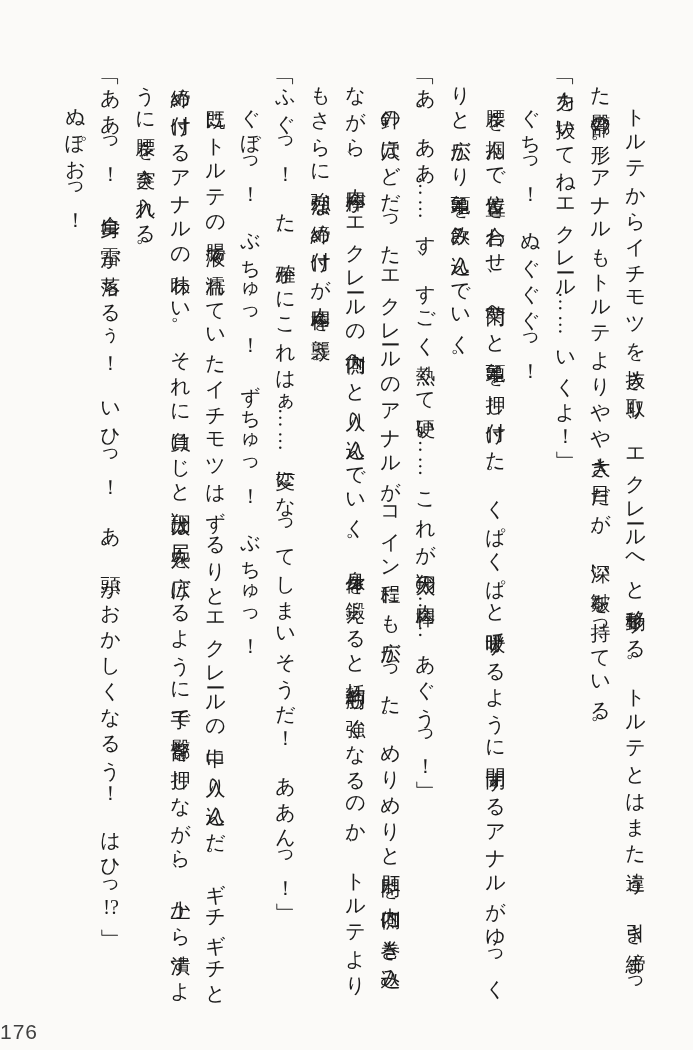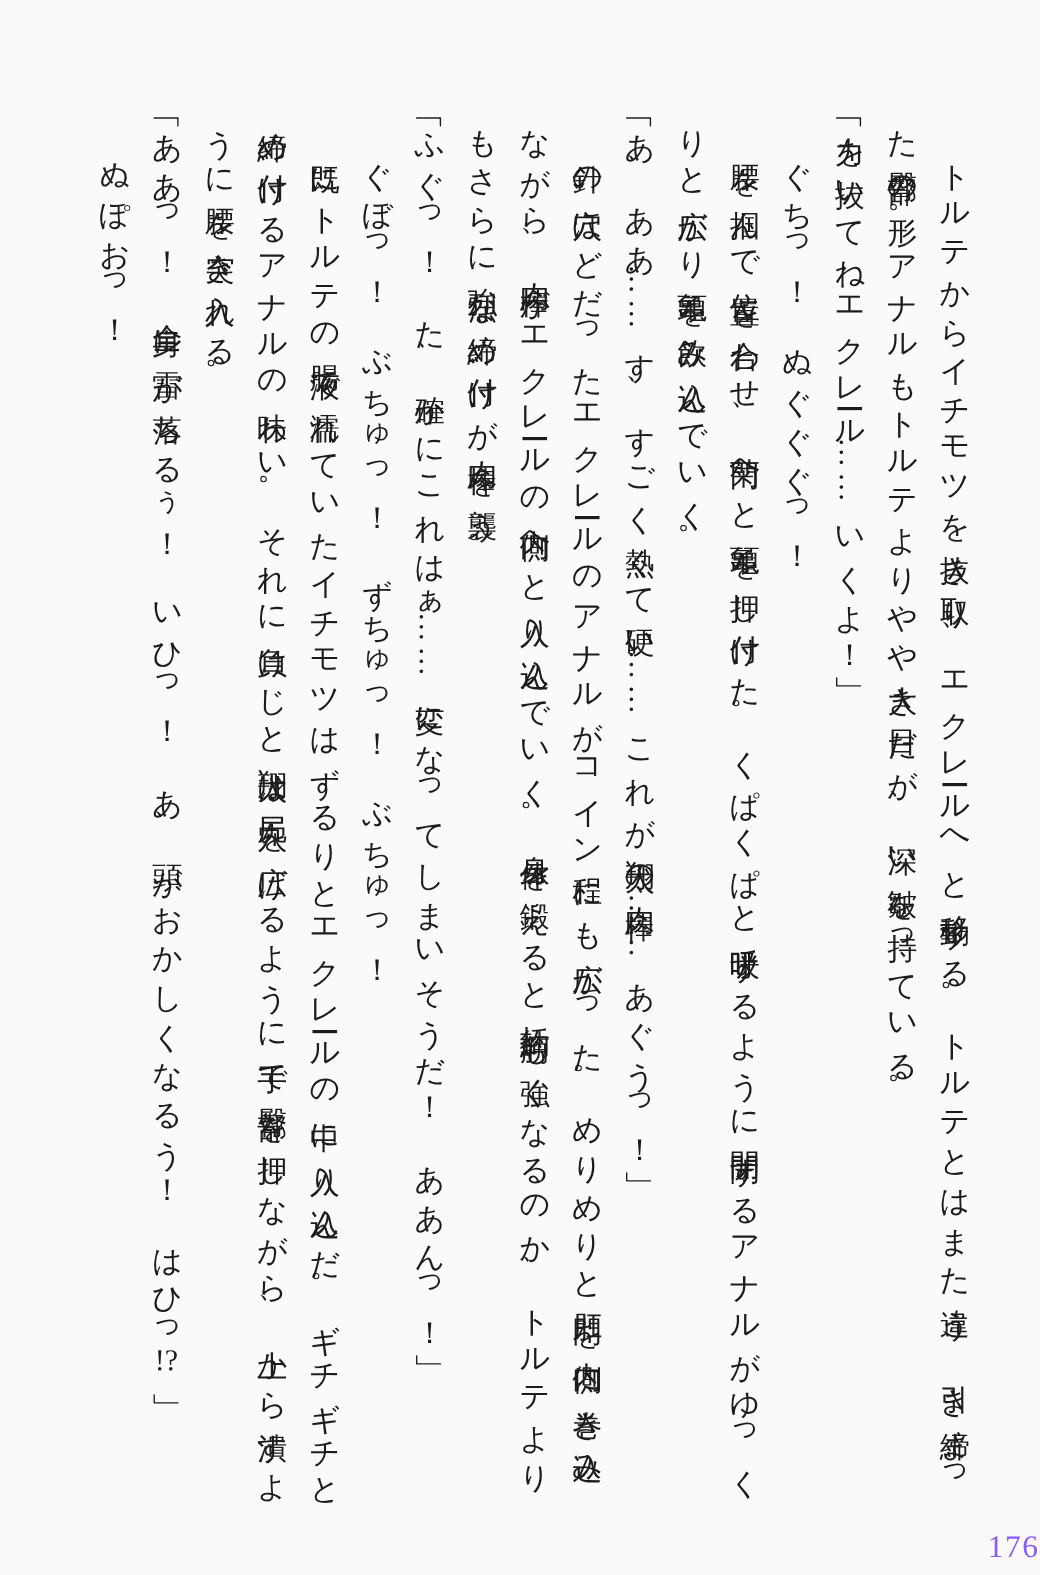--- a/index.html
+++ b/index.html
@@ -41,24 +41,24 @@
   .tcy {
     text-combine-upright: all;
     -webkit-text-combine: horizontal;
     letter-spacing: 0;
   }
   .page-number {
     position: absolute;
     left: 0;
     width: 100%;
     bottom: 6px;
-    text-align: right;
-    font-family: Liberation Serif, serif;
+    text-align: left;
+    font-family: Liberation Sans, sans-serif;
     font-size: 21px;
-    color: #8b5cf6;
+    color: #404040;
     letter-spacing: 1px;
   }
 </style>
 </head>
 <body>
 
 <div class="page">
   <div class="text-block">
       <p class="indent">トルテからイチモツを抜き取り、エクレールへと移動する。トルテとはまた違う、引き締まった臀部の形。アナルもトルテよりやや大き目だが、深い皺を持っている。</p>
       <p>「力を抜いてねエクレール……いくよ！」</p>

